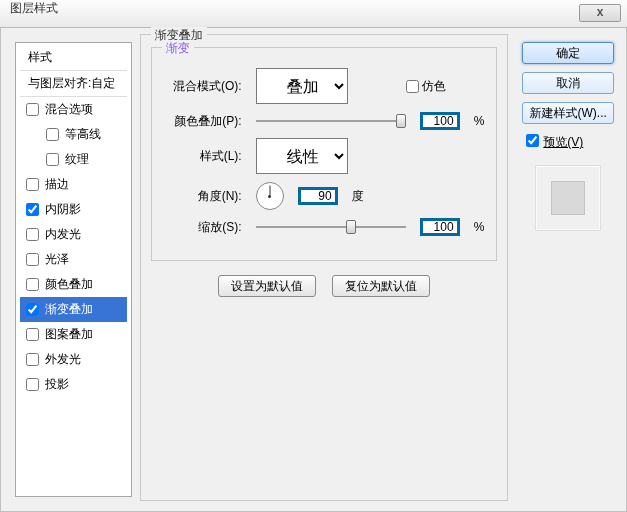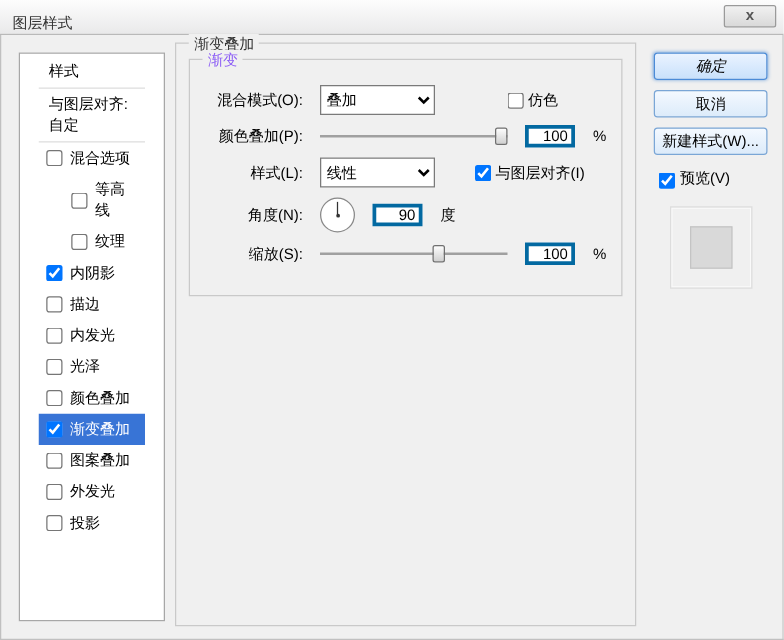--- a/index.html
+++ b/index.html
@@ -1,40 +1,40 @@
 <!DOCTYPE html>
 <html><head>
 <meta charset="utf-8">
 <style>
 * { box-sizing: border-box; margin: 0; padding: 0; }
 body { width: 627px; height: 512px; font-family: "Microsoft YaHei", "SimSun", Tahoma, sans-serif; font-size: 12px; background: #fff; }
 
-.titlebar { height: 28px; background: linear-gradient(#fdfdfd, #e9e9ea); border-bottom: 1px solid #b9b9b9; display: flex; align-items: flex-end; padding-left: 10px; position: relative; }
+.titlebar { height: 28px; background: linear-gradient(#fdfdfd, #e9e9ea); border-bottom: 1px solid #b9b9b9; display: flex; align-items: flex-start; padding-left: 10px; position: relative; }
 .titlebar .title { color: #333; }
 .titlebar .close { position: absolute; right: 6px; top: 4px; width: 42px; height: 18px; background: linear-gradient(#f1f1f1, #d9d9d9); border: 1px solid #9a9a9a; border-radius: 2px; display: flex; align-items: center; justify-content: center; }
 .titlebar .close span { font-family: Arial; font-weight: bold; color: #555; position: relative; top: -1px; }
 
 .content { display: flex; height: 484px; background: #f0f0f0; border: 1px solid #c0c0c0; border-top: none; }
 
-.sidebar { width: 124px; margin: 14px 0 14px 14px; background: #fff; border: 1px solid #a7a7a7; padding: 2px 15px; }
+.sidebar { width: 124px; margin: 14px 0 14px 14px; background: #fff; border: 1px solid #a7a7a7; padding: 2px 4px; }
 .sidebar .head { padding: 4px 8px; border-bottom: 1px solid #ddd; }
 .sidebar .item { display: flex; align-items: center; gap: 4px; padding: 4px 6px; cursor: default; }
 .sidebar .item.sel { background: #3874d6; color: #fff; }
 .sidebar .item input[type=checkbox] { margin-right: 2px; }
 .sidebar .indent { padding-left: 26px; }
 
 .main { flex: 1; padding: 6px 10px 10px 8px; position: relative; }
 .groupbox { border: 1px solid #c9c9c9; padding: 12px 10px 16px 10px; position: relative; height: 100%; }
 .groupbox > .legend { position: absolute; top: -8px; left: 10px; background: #f0f0f0; padding: 0 4px; color: #333; }
 .inner-group { border: 1px solid #c9c9c9; padding: 12px 12px 16px 12px; position: relative; }
 .inner-group > .legend { position: absolute; top: -8px; left: 10px; background: #f0f0f0; padding: 0 4px; color: #8b5cf6; }
 
 .row { display: flex; align-items: center; margin: 8px 0; gap: 14px; }
 .row .label { width: 78px; text-align: right; }
-select { height: 24px; border: 1px solid #7a7a7a; background: #fff; font-size: 12px; }
+select { height: 36px; border: 1px solid #7a7a7a; background: #fff; font-size: 16px; padding-left: 26px; }
 select.blend { width: 92px; }
 select.style { width: 92px; }
 input[type=text].num { width: 40px; height: 18px; border: 3px solid #0369a1; text-align: right; padding-right: 3px; font-size: 12px; }
 
 .slider { position: relative; width: 150px; height: 16px; }
 .slider .track { position: absolute; top: 7px; left: 0; right: 0; height: 2px; background: #a0a0a0; }
 .slider .thumb { position: absolute; top: 1px; width: 10px; height: 14px; background: linear-gradient(#fdfdfd, #d0d0d0); border: 1px solid #707070; border-radius: 2px; }
 
 .grad-box { width: 92px; height: 18px; border: 1px solid #6e6e6e; background: linear-gradient(to right, #000 0%, #fff 100%); display: inline-block; }
 .grad-dd { width: 16px; height: 18px; border: 1px solid #6e6e6e; border-left: none; background: linear-gradient(#f4f4f4,#d7d7d7); display: inline-flex; align-items: center; justify-content: center; }
@@ -42,22 +42,22 @@
 
 .angle-dial { width: 28px; height: 28px; border: 1px solid #888; border-radius: 50%; background: #fff; position: relative; }
 .angle-dial .hand { position: absolute; left: 50%; top: 50%; width: 11px; height: 1px; background: #333; transform-origin: left center; transform: rotate(0deg); }
 .angle-dial .dot { position: absolute; left: 50%; top: 50%; width: 3px; height: 3px; margin-left: -1.5px; margin-top: -1.5px; background: #333; border-radius: 50%; }
 
 .btn-row { display: flex; gap: 16px; justify-content: center; margin-top: 14px; }
 .flat-btn { height: 22px; padding: 0 12px; background: linear-gradient(#fdfdfd,#e4e4e4); border: 1px solid #8a8a8a; border-radius: 3px; font-size: 12px; display: inline-flex; align-items: center; cursor: default; }
 
 .rightpane { width: 114px; padding: 14px 12px 0 4px; display: flex; flex-direction: column; gap: 8px; align-items: stretch; }
 .rbtn { height: 22px; border: 1px solid #7aa6d6; border-radius: 3px; background: linear-gradient(#f4f9ff,#dcebfa); display: flex; align-items: center; justify-content: center; cursor: default; }
-.rbtn.primary { border-color: #4b8bd7; background: linear-gradient(#eaf3ff,#c9e1fb); box-shadow: 0 0 3px rgba(60,130,210,0.7); font-style: italic; }
-.preview-ck { display: flex; align-items: flex-end; gap: 4px; margin-top: 2px; padding-left: 4px;}
+.rbtn.primary { border-color: #4b8bd7; background: linear-gradient(#eaf3ff,#c9e1fb); box-shadow: 0 0 3px rgba(60,130,210,0.7); }
+.preview-ck { display: flex; align-items: flex-start; gap: 4px; margin-top: 2px; padding-left: 4px; text-decoration: underline;}
 .preview-box { width: 66px; height: 66px; margin: 6px auto 0 auto; background: #f0f0f0; border: 1px solid #ddd; box-shadow: inset 0 0 0 1px #fafafa; display: flex; align-items: center; justify-content: center; }
 .preview-inner { width: 34px; height: 34px; background: #d9d9d9; border: 1px solid #c4c4c4; }
 
 .cb { display:inline-flex; align-items:center; gap:3px; }
 </style>
 </head>
 <body>
 
 <div class="titlebar">
   <span class="title">图层样式</span>
@@ -78,26 +78,26 @@
         </div>
         <div class="item indent">
           <input type="checkbox" style="">
           <span>等高线</span>
         </div>
         <div class="item indent">
           <input type="checkbox" style="">
           <span>纹理</span>
         </div>
         <div class="item">
+          <input type="checkbox" style="">
+          <span>描边</span>
+        </div>
+        <div class="item">
           <input type="checkbox" checked="" style="">
           <span>内阴影</span>
-        </div>
-        <div class="item">
-          <input type="checkbox" style="">
-          <span>描边</span>
         </div>
         <div class="item">
           <input type="checkbox" style="">
           <span>内发光</span>
         </div>
         <div class="item">
           <input type="checkbox" style="">
           <span>光泽</span>
         </div>
         <div class="item">
@@ -148,24 +148,20 @@
             </div>
           <input type="text" class="num" value="100" style="">
           <span>%</span>
         </div>
 
 
         <div class="row">
           <span class="label">样式(L):</span>
           <select class="style"><option id="style-opt">线性</option></select>
           <span style="width:4px"></span>
-          <label class="cb">
-              <input type="checkbox" checked="" style="">
-              <span>与图层对齐(I)</span>
-            </label>
         </div>
 
         <div class="row">
           <span class="label">角度(N):</span>
           <div class="angle-dial">
               <div class="hand" style="transform:rotate(-90deg)"></div>
               <div class="dot"></div>
             </div>
           <input type="text" class="num" value="90" style="">
           <span>度</span>
@@ -175,20 +171,24 @@
           <span class="label">缩放(S):</span>
           <div class="slider">
               <div class="track"></div>
               <div class="thumb" style="left:90px"></div>
             </div>
           <input type="text" class="num" value="100" style="">
           <span>%</span>
         </div>
       </div>
 
+      <div class="btn-row">
+        <div class="flat-btn">设置为默认值</div>
+        <div class="flat-btn">复位为默认值</div>
+      </div>
     </div>
   </div>
 
   <div class="rightpane">
     <div class="rbtn primary">确定</div>
     <div class="rbtn">取消</div>
     <div class="rbtn">新建样式(W)...</div>
     <label class="preview-ck">
         <input type="checkbox" checked="" style="">
         <span>预览(V)</span>

